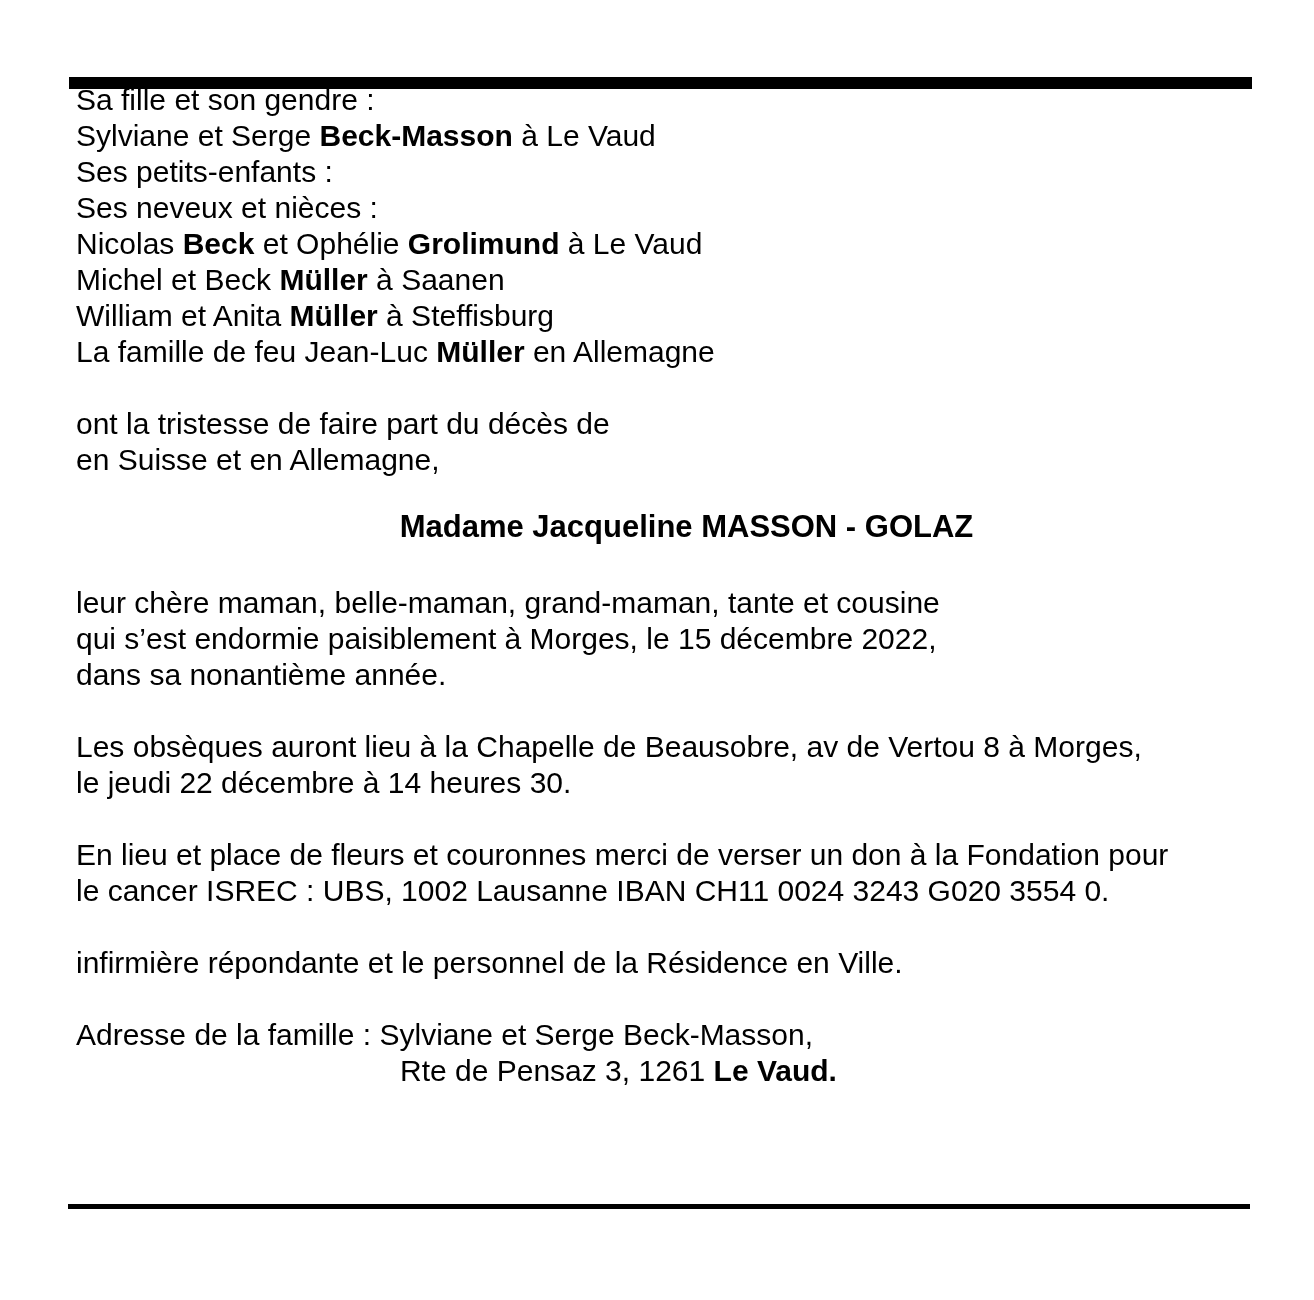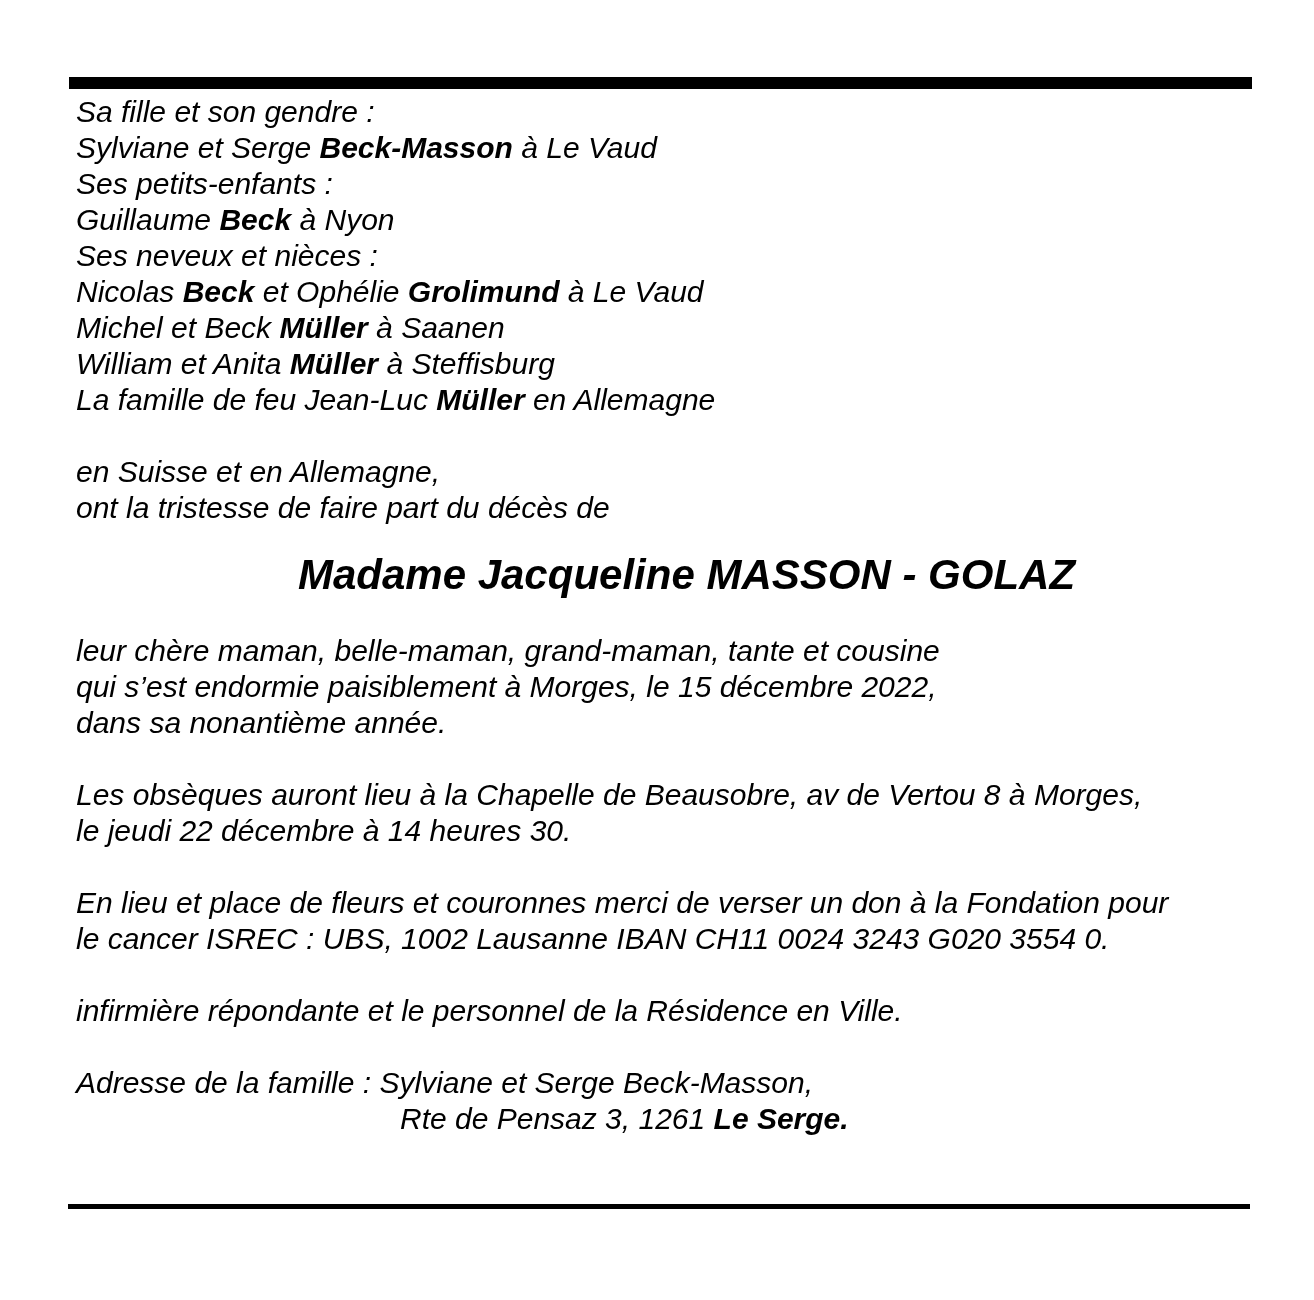--- a/index.html
+++ b/index.html
@@ -24,61 +24,59 @@
   }
   .rule-bottom {
     left: 68px;
     top: 1204px;
     width: 1182px;
     height: 5px;
   }
   .content {
     position: absolute;
     left: 76px;
-    top: 94px;
+    top: 82px;
     width: 1175px;
     font-size: 30px;
     line-height: 36px;
     font-weight: normal;
-    font-style: italic;
   }
   .ln { white-space: pre-wrap; }
   .gap { height: 36px; }
   .b { font-weight: bold; margin-top: 8px; }
   .title {
     font-weight: bold;
-    font-size: 42px;
+    font-size: 31px;
     line-height: 44px;
     text-align: center;
     margin: 27px 0 36px 46px;
     white-space: pre-wrap;
   }
   .addr2 { padding-left: 324px; }
 </style>
 </head>
 <body>
 
 <div class="rule rule-top"></div>
 
 <div class="content">
 
   <div class="ln"><span>Sa fille et son gendre :</span></div>
   <div class="ln"><span>Sylviane et Serge </span><span class="b">Beck-Masson</span><span> à Le Vaud</span></div>
   <div class="ln"><span>Ses petits-enfants :</span></div>
-  <div class="ln"><span>Guillaume </span><span class="b">Beck</span><span> à Nyon</span></div>
   <div class="ln"><span>Ses neveux et nièces :</span></div>
   <div class="ln"><span>Nicolas </span><span class="b">Beck</span><span> et Ophélie </span><span class="b">Grolimund</span><span> à Le Vaud</span></div>
   <div class="ln"><span>Michel et Beck </span><span class="b">Müller</span><span> à Saanen</span></div>
   <div class="ln"><span>William et Anita </span><span class="b">Müller</span><span> à Steffisburg</span></div>
   <div class="ln"><span>La famille de feu Jean-Luc </span><span class="b">Müller</span><span> en Allemagne</span></div>
 
   <div class="gap"></div>
 
+  <div class="ln"><span>ont la tristesse de faire part du décès de</span></div>
   <div class="ln"><span>en Suisse et en Allemagne,</span></div>
-  <div class="ln"><span>ont la tristesse de faire part du décès de</span></div>
 
   <div class="title">Madame Jacqueline MASSON - GOLAZ</div>
 
   <div class="ln">leur chère maman, belle-maman, grand-maman, tante et cousine</div>
   <div class="ln">qui s’est endormie paisiblement à Morges, le 15 décembre 2022,</div>
   <div class="ln">dans sa nonantième année.</div>
 
   <div class="gap"></div>
 
   <div class="ln">Les obsèques auront lieu à la Chapelle de Beausobre, av de Vertou 8 à Morges,</div>
@@ -89,17 +87,17 @@
   <div class="ln">En lieu et place de fleurs et couronnes merci de verser un don à la Fondation pour</div>
   <div class="ln">le cancer ISREC : UBS, 1002 Lausanne IBAN CH11 0024 3243 G020 3554 0.</div>
 
   <div class="gap"></div>
 
   <div class="ln">infirmière répondante et le personnel de la Résidence en Ville.</div>
 
   <div class="gap"></div>
 
   <div class="ln"><span>Adresse de la famille : Sylviane et Serge Beck-Masson,</span></div>
-  <div class="ln addr2"><span>Rte de Pensaz 3, 1261 </span><span class="b">Le Serge.</span></div>
+  <div class="ln addr2"><span>Rte de Pensaz 3, 1261 </span><span class="b">Le Vaud.</span></div>
 
 </div>
 
 <div class="rule rule-bottom"></div>
 
 </body></html>

